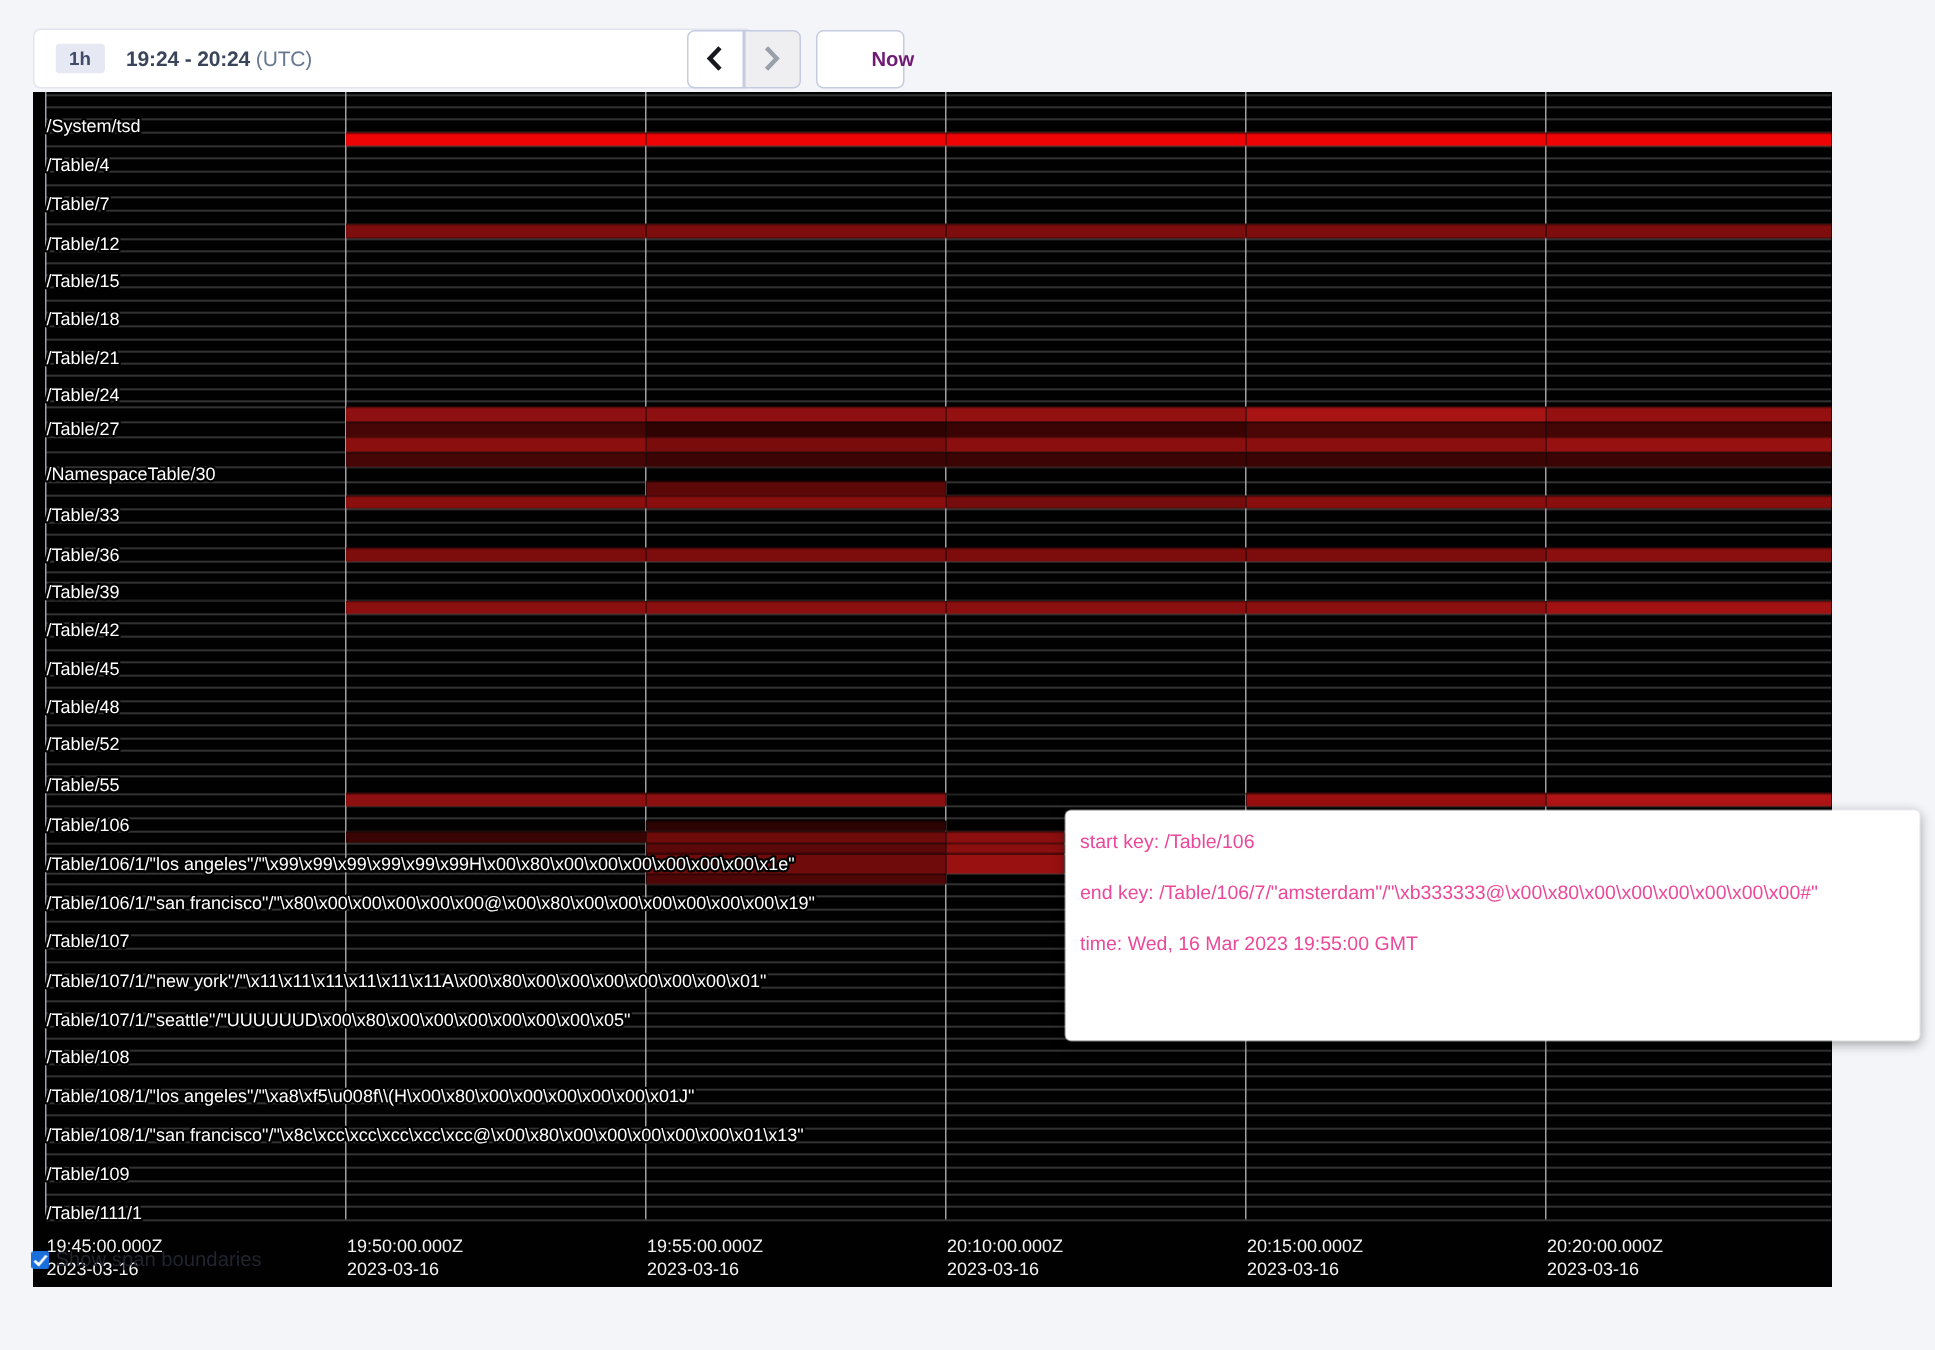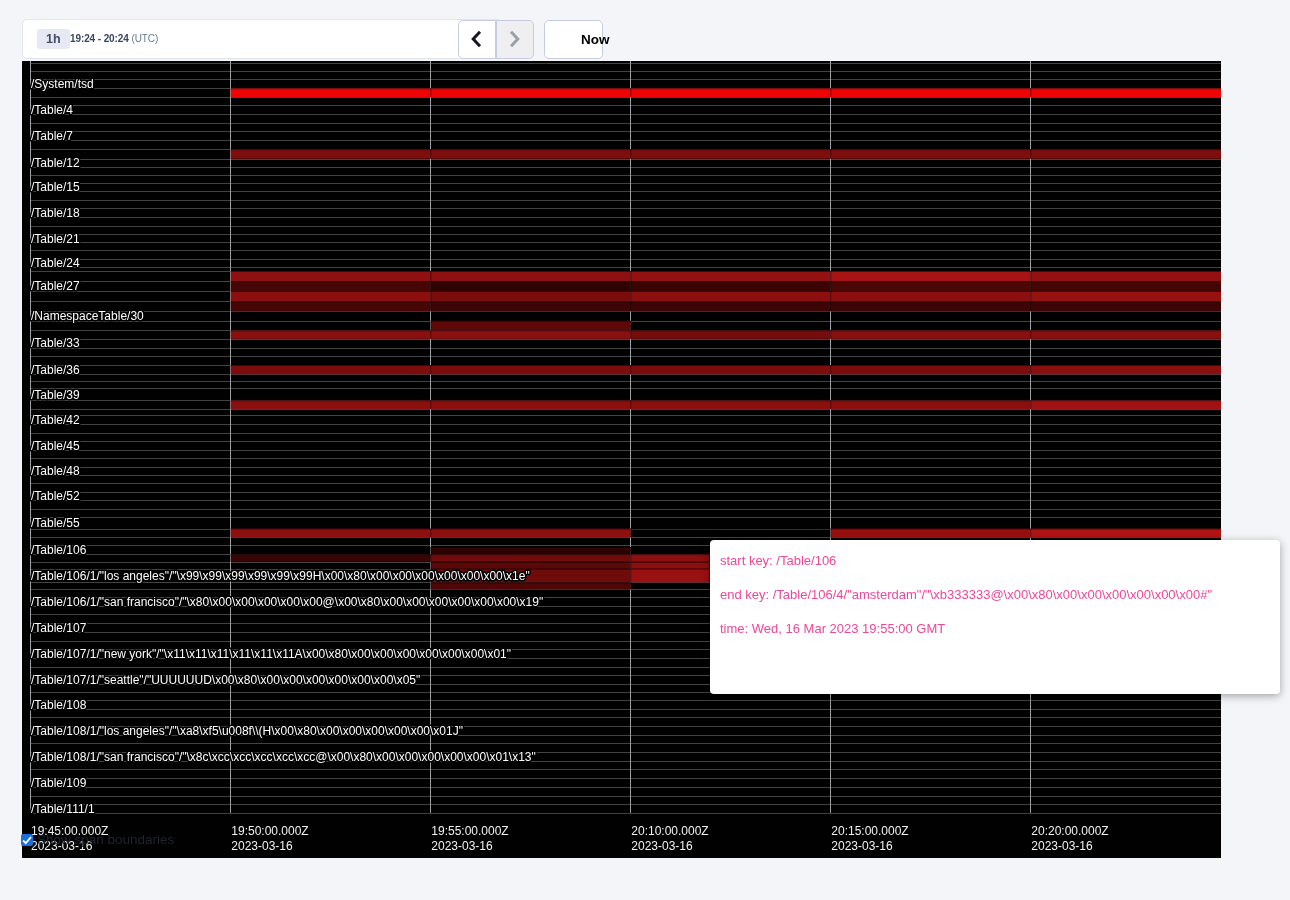--- a/index.html
+++ b/index.html
@@ -1,25 +1,25 @@
 <!DOCTYPE html>
 <html><head><meta charset="utf-8"><style>
 * { margin:0; padding:0; box-sizing:border-box; }
 svg text, .tooltip p, .cbl, .badge, .trange, #now { will-change:transform; }
 html,body { width:1290px; height:900px; background:#f4f5f9; font-family:"Liberation Sans", sans-serif; position:relative; overflow:hidden; }
 body { transform:translateZ(0); }
 .card { position:absolute; left:22px; top:19px; width:480px; height:39.5px; background:#fff; border:1px solid #e2e4ee; border-radius:5px; display:flex; align-items:center; }
 .badge { margin-left:14px; background:#e6e9f3; border-radius:3px; color:#414a66; font-weight:bold; font-size:12.5px; padding:3px 9px; }
-.trange { margin-left:0; font-size:10px; font-weight:bold; color:#3a455b; letter-spacing:-0.1px; }
+.trange { margin-left:14px; font-size:14px; font-weight:bold; color:#3a455b; letter-spacing:-0.1px; }
 .trange .utc { font-weight:normal; color:#68798f; }
 .chev { position:absolute; right:13px; top:16px; }
 .btn { position:absolute; top:19.5px; height:39.3px; background:#fff; border:1px solid #c6cce0; display:flex; align-items:center; justify-content:center; }
 #prev { left:458px; width:37.5px; border-radius:5px 0 0 5px; border-right:0.5px solid #c6cce0; }
 #next { left:495.5px; width:38.5px; border-radius:0 5px 5px 0; background:#efeff2; }
-#now  { left:543.5px; width:58.5px; border-radius:5px; font-weight:bold; font-size:13.5px; color:#000000;padding-left:44px; }
+#now  { left:543.5px; width:58.5px; border-radius:5px; font-weight:bold; font-size:13.5px; color:#701a75;padding-left:44px; }
 .tooltip { position:absolute; left:709.5px; top:539.5px; width:570px; height:154px; background:#fff; border-radius:4px; box-shadow:0 2px 8px rgba(0,0,0,0.35); padding:4px 0 0 10px; white-space:nowrap; }
 .tooltip p { height:34px; line-height:34px; font-size:13px; color:#ec4899; }
 .cbrow { position:absolute; left:21px; top:832px; display:flex; align-items:center; }
 .cb { width:12px; height:12px; background:#1a6fdc; border-radius:2px; position:relative; }
 .cb svg { position:absolute; left:1px; top:2px; }
 .cbl { margin-left:4px; font-size:13.5px; color:#20242e; }
 </style></head><body>
 <div class="card">
     <span class="badge">1h</span>
     <span class="trange">19:24 - 20:24 <span class="utc">(UTC)</span></span>
@@ -184,21 +184,21 @@
 <text x="409.3" y="789.3" font-family="Liberation Sans, sans-serif" font-size="12" fill="#f2f2f2">2023-03-16</text>
 <text x="609.3" y="773.8" font-family="Liberation Sans, sans-serif" font-size="12" fill="#f2f2f2">20:10:00.000Z</text>
 <text x="609.3" y="789.3" font-family="Liberation Sans, sans-serif" font-size="12" fill="#f2f2f2">2023-03-16</text>
 <text x="809.3" y="773.8" font-family="Liberation Sans, sans-serif" font-size="12" fill="#f2f2f2">20:15:00.000Z</text>
 <text x="809.3" y="789.3" font-family="Liberation Sans, sans-serif" font-size="12" fill="#f2f2f2">2023-03-16</text>
 <text x="1009.3" y="773.8" font-family="Liberation Sans, sans-serif" font-size="12" fill="#f2f2f2">20:20:00.000Z</text>
 <text x="1009.3" y="789.3" font-family="Liberation Sans, sans-serif" font-size="12" fill="#f2f2f2">2023-03-16</text>
 </svg>
 <div class="tooltip">
 <p>start key: /Table/106</p>
-<p>end key: /Table/106/4/"amsterdam"/"\xb333333@\x00\x80\x00\x00\x00\x00\x00\x00#"</p>
+<p>end key: /Table/106/7/"amsterdam"/"\xb333333@\x00\x80\x00\x00\x00\x00\x00\x00#"</p>
 <p>time: Wed, 16 Mar 2023 19:55:00 GMT</p>
 </div>
 <div class="cbrow">
     <span class="cb">
       <svg width="10" height="9" viewBox="0 0 10 9">
         <path d="M1 4.5 L3.8 7.2 L9 1" stroke="#fff" stroke-width="1.8" fill="none"></path>
       </svg>
     </span>
     <span class="cbl">Show span boundaries</span>
   </div>

